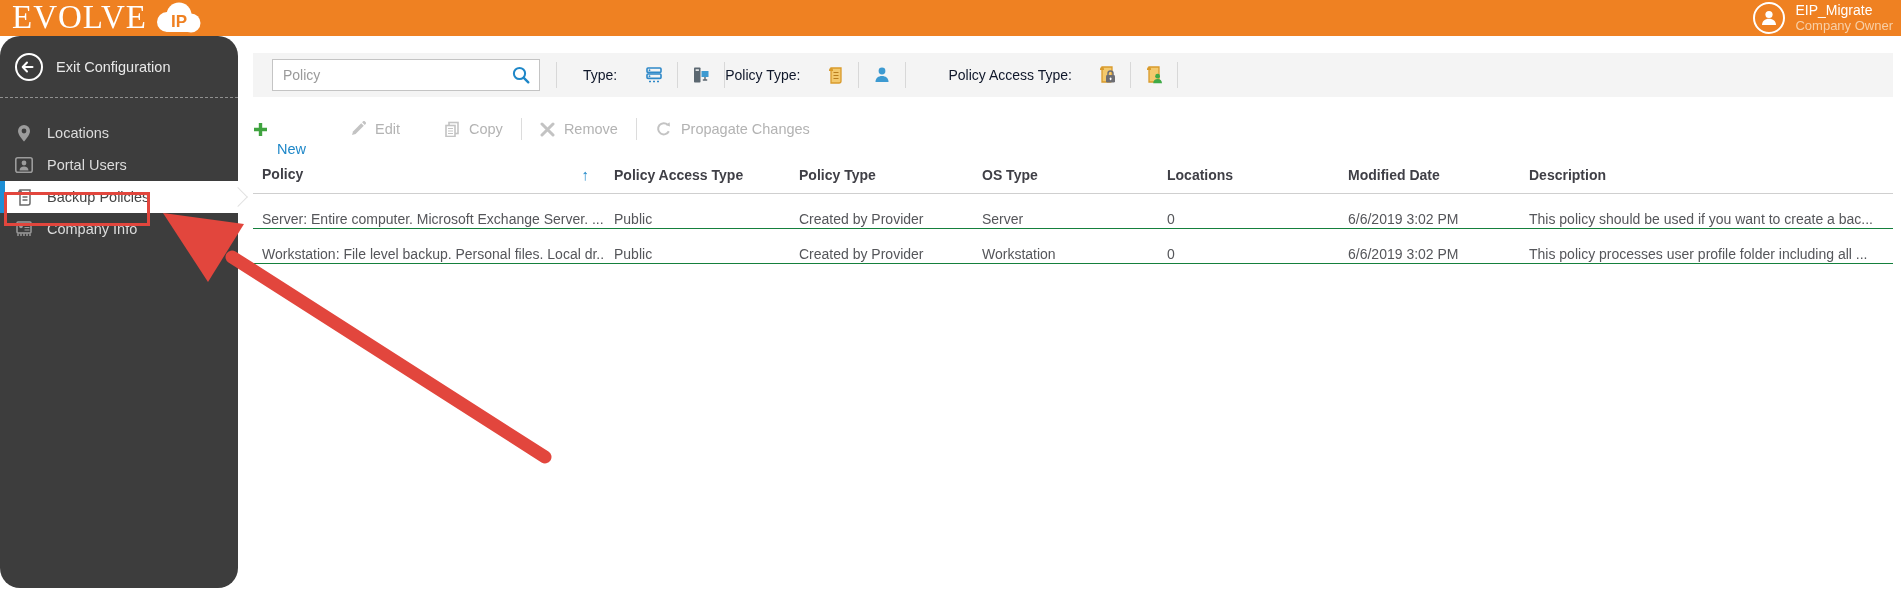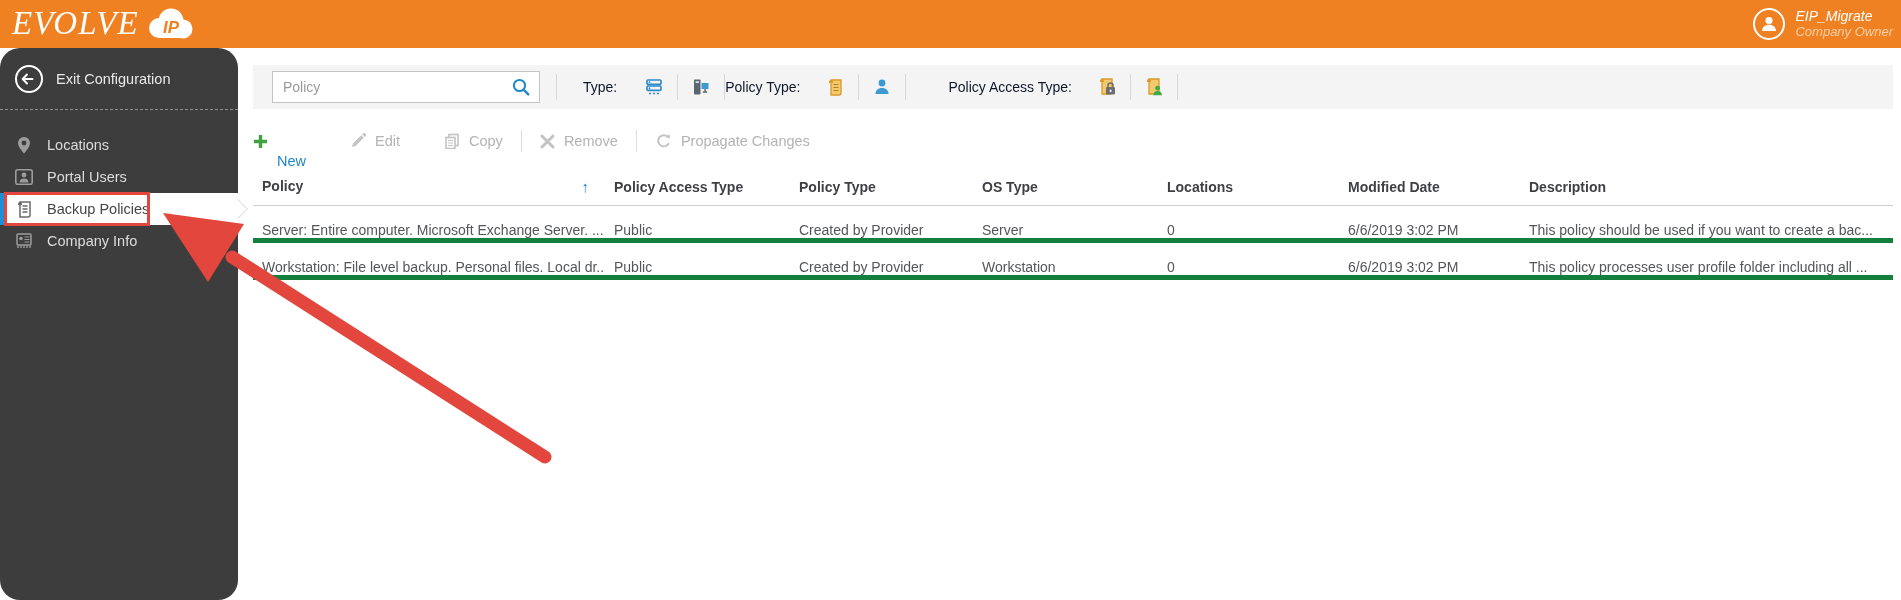--- a/index.html
+++ b/index.html
@@ -1,21 +1,21 @@
 <!DOCTYPE html>
 <html><head>
 <meta charset="utf-8">
 <style>
   * { margin:0; padding:0; box-sizing:border-box; }
   html,body { width:1901px; height:600px; overflow:hidden; background:#fff;
               font-family:"Liberation Sans", sans-serif; }
 
   
-  .topbar { height:48px; background:#ef8122; display:flex; align-items:center;
-            justify-content:space-between; padding:0 6px 0 12px; position:relative; z-index:5;font-style:italic; }
+  .topbar { height:36px; background:#ef8122; display:flex; align-items:center;
+            justify-content:space-between; padding:0 6px 0 12px; position:relative; z-index:5; }
   .logo { display:flex; align-items:center; gap:4px; }
   .logo-text { font-family:"Liberation Serif", serif; font-size:33px; color:#fff;
                letter-spacing:1px; line-height:1; margin-top:-2px; }
   .user-chip { display:flex; align-items:center; gap:10px; padding-right:2px; }
   .avatar { width:32px; height:32px; border-radius:50%; border:2px solid #fff;
             display:flex; align-items:center; justify-content:center; flex:0 0 auto; }
   .user-meta { line-height:1.15; white-space:nowrap; }
   .user-name { color:#fff; font-size:14px; }
   .user-role { color:#f8cfa6; font-size:13px; }
 
@@ -59,21 +59,21 @@
   .tb-btn .lbl-enabled { color:#1e87c8;margin-top:39px; }
   .tb-btn .lbl-disabled { color:#b3b3b3; }
   .tb-div { width:1px; height:22px; background:#dcdcdc; margin:0 18px; }
 
   
   table.grid { margin-top:10px; border-collapse:collapse; table-layout:fixed; width:1640px; }
   table.grid th { text-align:left; font-size:14px; color:#3f3f46; font-weight:bold;
                   height:36px; padding:0 6px 0 9px; border-bottom:1px solid #cfcfcf;
                   white-space:nowrap; overflow:hidden; }
   table.grid td { font-size:14px; color:#55565a; height:35px; padding:16px 6px 0 9px;
-                  border-bottom:5px solid #15803d; white-space:nowrap; overflow:hidden; }
+                  border-bottom:1px solid #15803d; white-space:nowrap; overflow:hidden; }
   .sort-arrow { color:#1e87c8; font-weight:normal; float:right; margin-right:10px; font-size:15px; }
   td.loc-link { color:#1e87c8; cursor:pointer; }
 
   
   .anno-box { position:absolute; left:4px; top:192px; width:146px; height:34px;
               border:3px solid #e2463d; z-index:60; pointer-events:none; }
   .anno-arrow { position:absolute; left:0; top:0; z-index:55; pointer-events:none; }
 </style>
 </head>
 <body>

